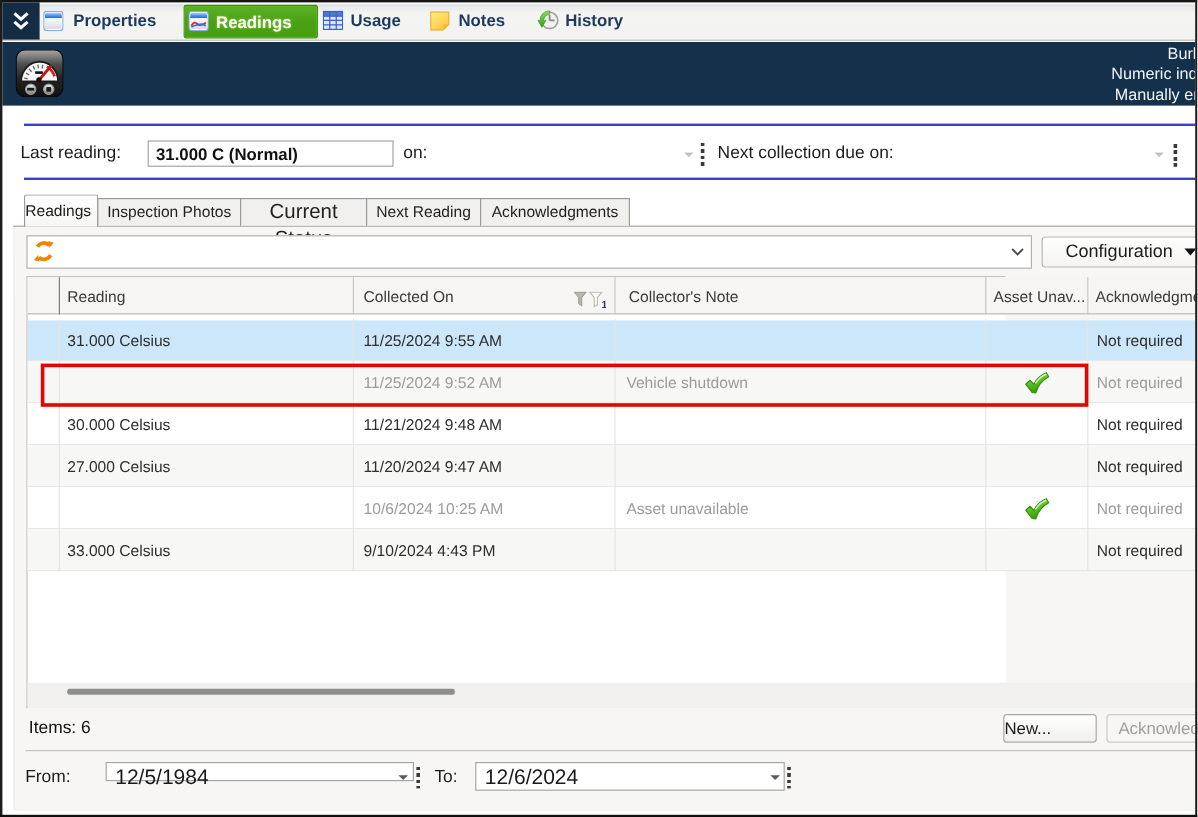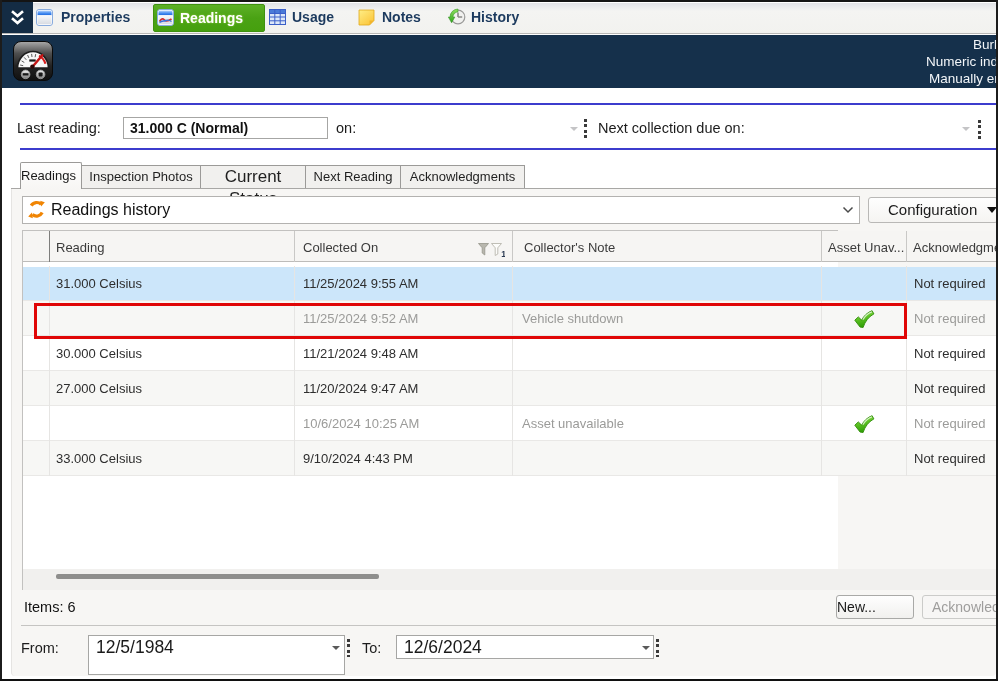--- a/index.html
+++ b/index.html
@@ -137,21 +137,20 @@
 
 <div class="abs" style="left:22px;top:196px;width:838px;height:28px;background:#fff;border:1px solid #b3b2b0;"></div>
 <svg class="abs" style="left:27px;top:200px;" width="19" height="19" viewBox="0 0 19 19">
   <g fill="none" stroke="#f08504" stroke-width="3.2">
     <path d="M 4.2 5.6 A 6.4 6.4 0 0 1 14.2 4.4"></path>
     <path d="M 15.2 12.6 A 6.4 6.4 0 0 1 5.4 14.6"></path>
   </g>
   <polygon points="13.2,0.8 17.8,2.2 14.2,6.4" fill="#f08504"></polygon>
   <polygon points="5.8,18.2 1.2,16.6 5,12.6" fill="#f08504"></polygon>
 </svg>
-<div class="abs" style="left:51px;top:196px;height:28px;line-height:28px;font-size:16px;color:#111;">Readings history</div>
 <svg class="abs" style="left:842px;top:206px;" width="12" height="8" viewBox="0 0 12 8">
       <path d="M1.5 1.5 L6 6 L10.5 1.5" stroke="#4a4a4a" stroke-width="1.5" fill="none"></path>
     </svg>
 
 <div class="abs" style="left:868px;top:197px;width:130px;height:26px;background:linear-gradient(180deg,#fefefe,#f5f4f2);border:1px solid #b9b8b6;border-radius:3px;"></div>
 <div class="abs" style="left:888px;top:197px;height:26px;line-height:26px;font-size:15px;color:#1b1b1b;">Configuration</div>
 <div class="abs" style="left:987px;top:207px;width:0;height:0;border-left:5px solid transparent;border-right:5px solid transparent;border-top:6px solid #111;"></div>
 
 <div id="grid" class="abs" style="left:22px;top:230px;width:816px;height:360px;background:#fff;border:1px solid #c2c1bf;border-right:none;">
 
@@ -230,21 +229,21 @@
   <div class="abs" style="left:0;top:338px;width:974px;height:21px;background:#f1f0ee;"></div>
   <div class="abs" style="left:33px;top:343px;width:323px;height:5px;background:#8e8e8c;border-radius:2px;"></div>
 </div>
 
 <div class="abs" style="left:24px;top:599px;font-size:14.5px;color:#111;">Items: 6</div>
 <div class="abs" style="left:836px;top:595px;width:78px;height:24px;background:linear-gradient(180deg,#fefefe,#f1f0ee);border:1px solid #a9a9a7;border-radius:3px;text-align:left;line-height:22px;font-size:14px;color:#1a1a1a;">New...</div>
 <div class="abs" style="left:922px;top:595px;width:95px;height:24px;background:#f7f6f5;border:1px solid #cbcbc9;border-radius:3px;line-height:22px;font-size:14px;color:#9e9d9c;padding-left:9px;">Acknowledge</div>
 
 <div class="abs" style="left:21px;top:625px;width:975px;height:1px;background:#c5c4c2;"></div>
 <div class="lbl" style="left:21px;top:640px;">From:</div>
-<div class="abs" style="left:88px;top:635px;width:257px;height:40px;background:#fff;border:1px solid #a6a6a4;font-size:17.5px;color:#1a1a1a;line-height:22px;padding-left:7px;">12/5/1984</div>
+<div class="abs" style="left:88px;top:635px;width:257px;height:16px;background:#fff;border:1px solid #a6a6a4;font-size:17.5px;color:#1a1a1a;line-height:22px;padding-left:7px;">12/5/1984</div>
 <div class="ddarrow" style="left:332px;top:646px;border-top-color:#5a5a5a;"></div>
 <div class="dots" style="left:347px;top:639px;height:18px;"></div>
 <div class="lbl" style="left:362px;top:640px;">To:</div>
 <div class="abs" style="left:396px;top:635px;width:258px;height:24px;background:#fff;border:1px solid #a6a6a4;font-size:17.5px;color:#1a1a1a;line-height:22px;padding-left:7px;">12/6/2024</div>
 <div class="ddarrow" style="left:642px;top:646px;border-top-color:#5a5a5a;"></div>
 <div class="dots" style="left:656px;top:639px;height:18px;"></div>
 
 <div class="abs" style="left:0;top:0;width:998px;height:2px;background:#141414;z-index:50;"></div>
 <div class="abs" style="left:0;top:0;width:2px;height:681px;background:#1c1c1c;z-index:50;"></div>
 <div class="abs" style="left:996px;top:0;width:2px;height:681px;background:#1c1c1c;z-index:50;"></div>

